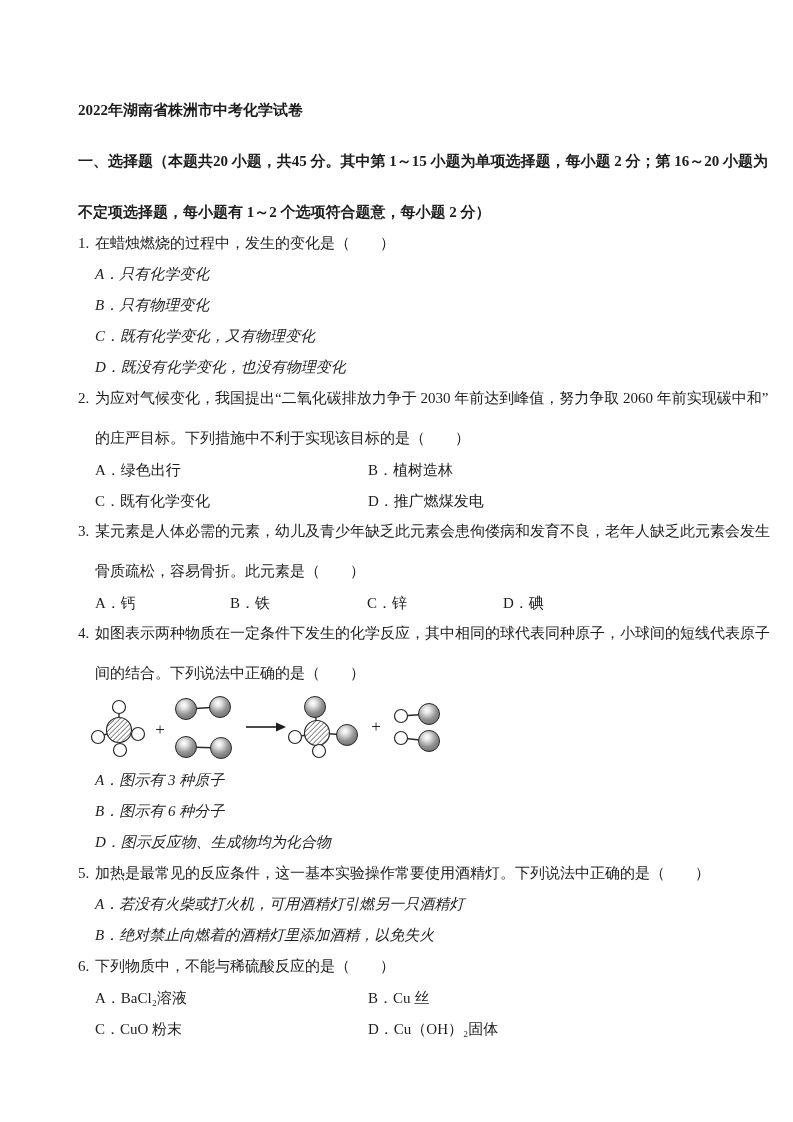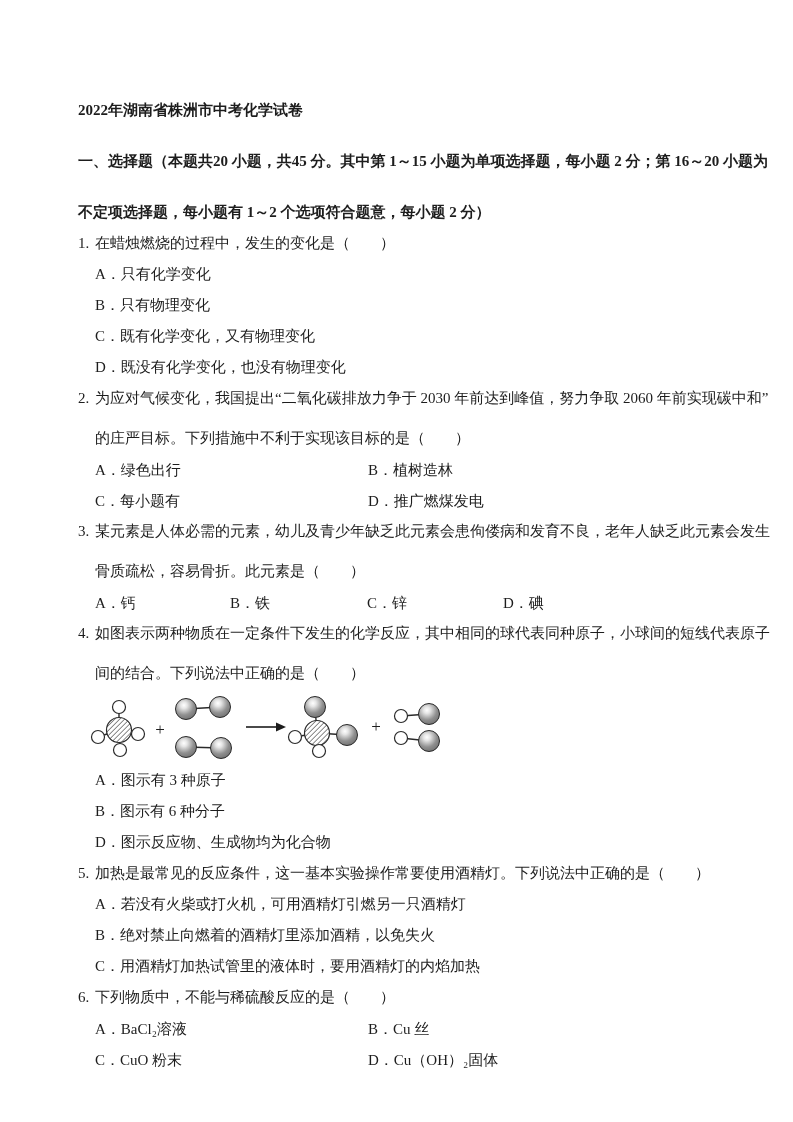--- a/index.html
+++ b/index.html
@@ -7,21 +7,21 @@
     width:793px;height:1122px;background:#ffffff;position:relative;
     font-family:"Liberation Serif","DejaVu Serif",serif;
     color:#1d1d1d;overflow:hidden;
   }
   .doc{position:absolute;left:78px;top:75px;width:700px;font-size:15px;line-height:31px;}
   .b{font-weight:bold;margin-top:20px;}
   .line{white-space:nowrap;height:31px;line-height:31px;}
   .qline{position:relative;padding-left:17px;}
   .qnum{position:absolute;left:0;top:0;}
   .cont{padding-left:17px;margin-top:9px;}
-  .opt{padding-left:17px;}
+  .opt{padding-left:17px;font-style:italic;}
   .row{position:relative;height:31px;line-height:31px;white-space:nowrap;}
   .row span{position:absolute;top:1px;}
   .c1{left:17px;} .c2{left:290px;}
   .g1{left:17px;} .g2{left:152px;} .g3{left:289px;} .g4{left:425px;}
   .diagram{display:block;margin:-3px 0 -7px 0;}
 </style>
 </head>
 <body>
 
 <div class="doc">
@@ -45,21 +45,21 @@
     <div class="line qline">
       <span class="qnum">2.</span>
       <span>为应对气候变化，我国提出“二氧化碳排放力争于 2030 年前达到峰值，努力争取 2060 年前实现碳中和”</span>
     </div>
     <div class="line cont">的庄严目标。下列措施中不利于实现该目标的是（　　）</div>
     <div class="row">
       <span class="c1">A．绿色出行</span>
       <span class="c2">B．植树造林</span>
     </div>
     <div class="row">
-      <span class="c1">C．每小题有</span>
+      <span class="c1">C．既有化学变化</span>
       <span class="c2">D．推广燃煤发电</span>
     </div>
   </div>
 
   <div>
     <div class="line qline">
       <span class="qnum">3.</span>
       <span>某元素是人体必需的元素，幼儿及青少年缺乏此元素会患佝偻病和发育不良，老年人缺乏此元素会发生</span>
     </div>
     <div class="line cont">骨质疏松，容易骨折。此元素是（　　）</div>
@@ -149,21 +149,20 @@
     <div class="line opt">D．图示反应物、生成物均为化合物</div>
   </div>
 
   <div>
     <div class="line qline">
       <span class="qnum">5.</span>
       <span>加热是最常见的反应条件，这一基本实验操作常要使用酒精灯。下列说法中正确的是（　　）</span>
     </div>
     <div class="line opt">A．若没有火柴或打火机，可用酒精灯引燃另一只酒精灯</div>
     <div class="line opt">B．绝对禁止向燃着的酒精灯里添加酒精，以免失火</div>
-    <div class="line opt">C．用酒精灯加热试管里的液体时，要用酒精灯的内焰加热</div>
   </div>
 
   <div>
     <div class="line qline">
       <span class="qnum">6.</span>
       <span>下列物质中，不能与稀硫酸反应的是（　　）</span>
     </div>
     <div class="row">
       <span class="c1">A．BaCl₂溶液</span>
       <span class="c2">B．Cu 丝</span>

